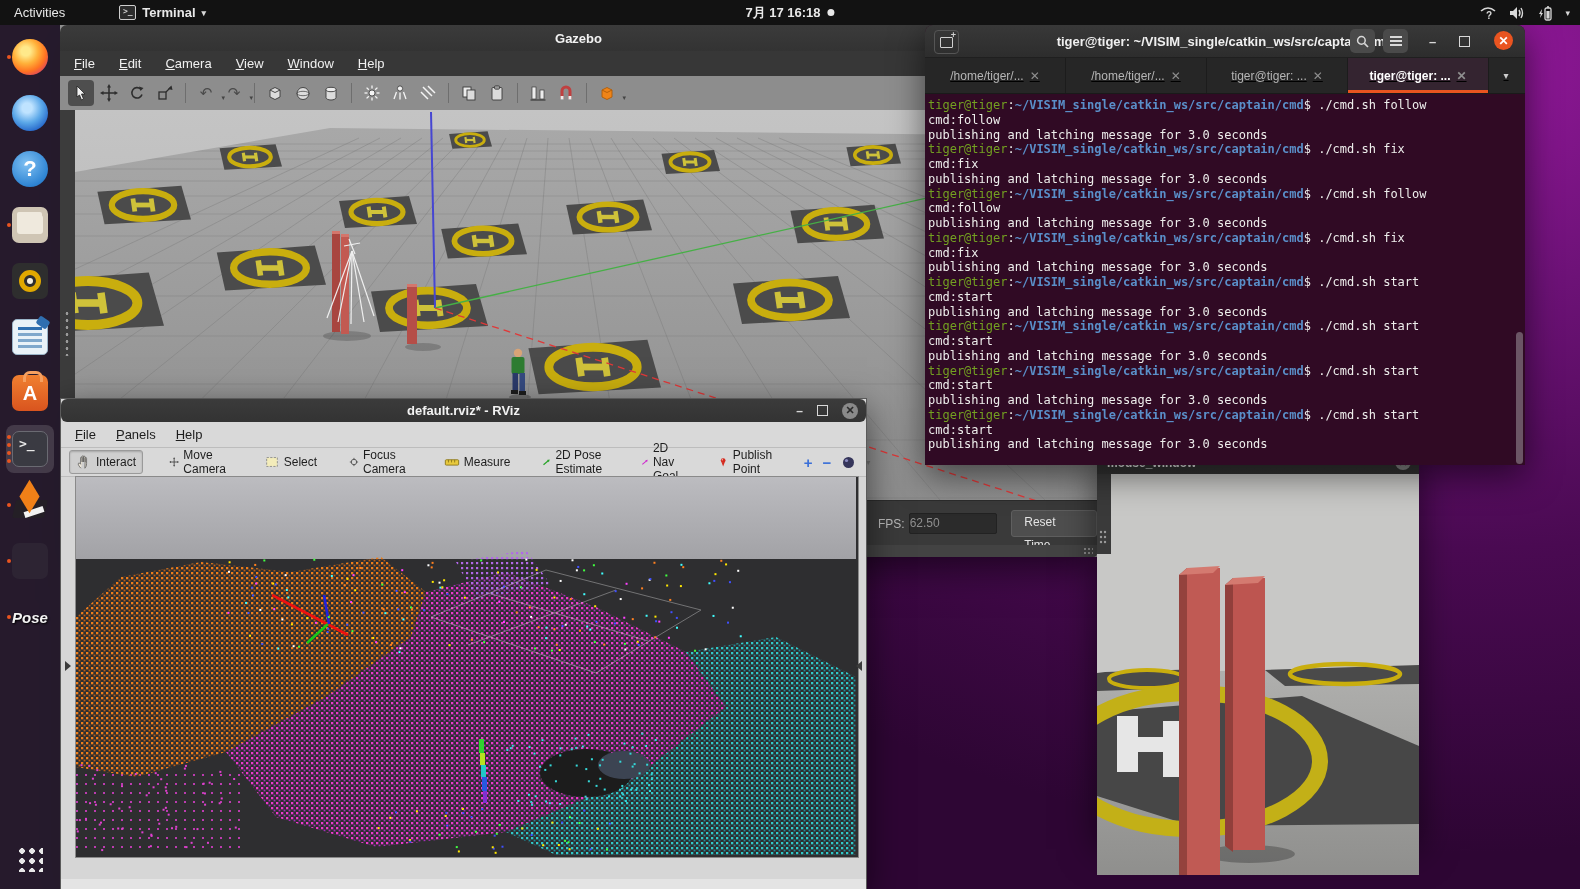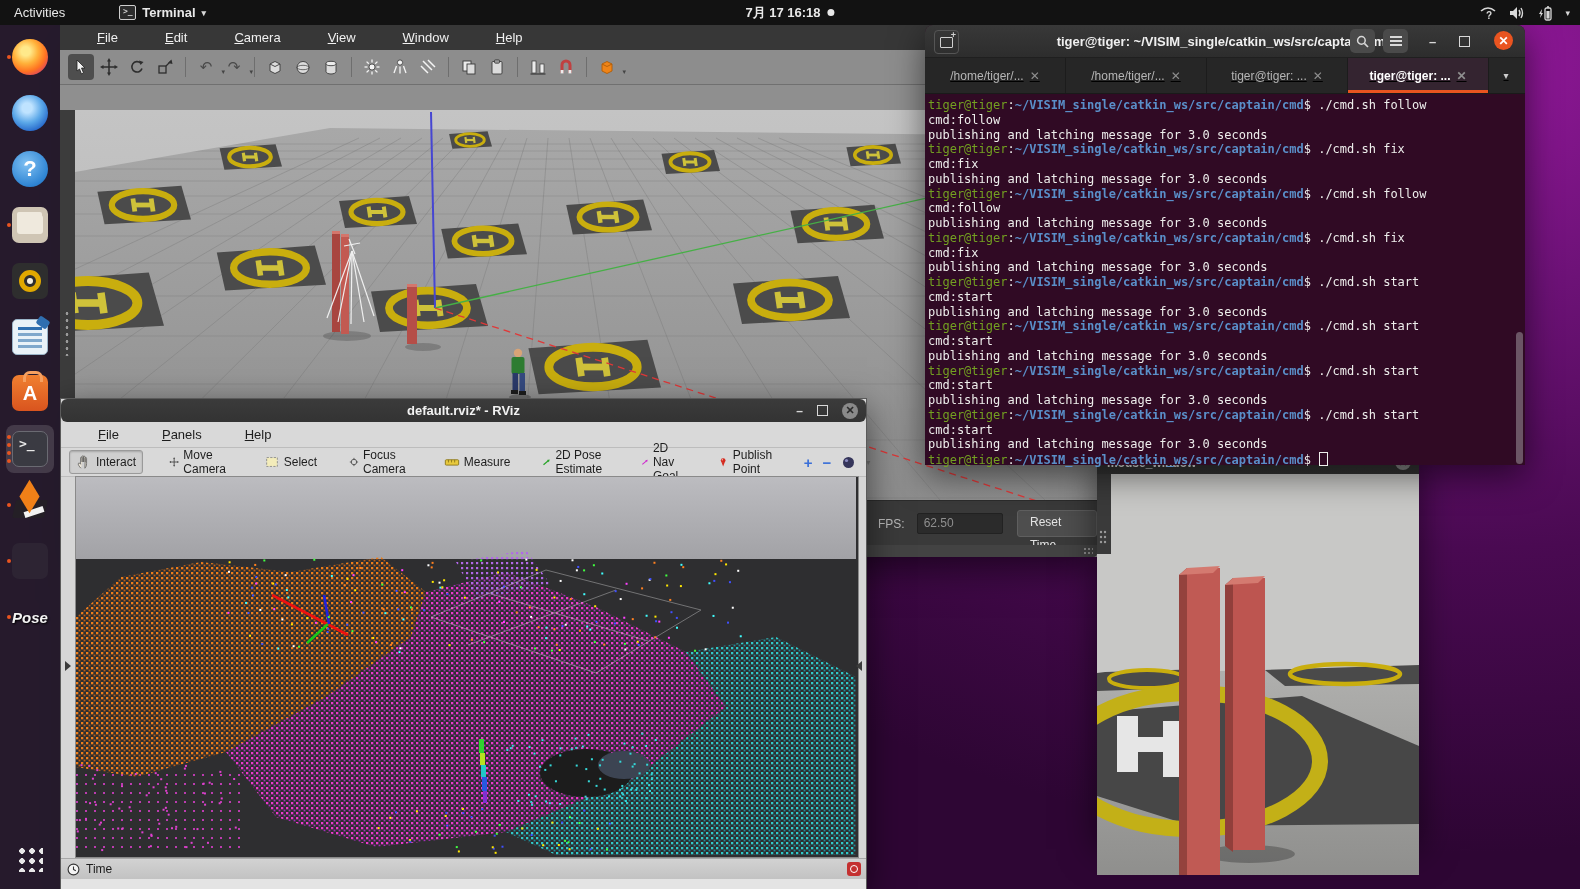--- a/index.html
+++ b/index.html
@@ -72,21 +72,21 @@
   .gz-caret{position:absolute;right:-6px;bottom:4px;font-size:7px;color:#444;}
   .gz-undo-glyph{font-size:15px;color:#4a4a4a;font-family:"DejaVu Sans",sans-serif;}
   #gz-left-strip{position:absolute;left:0;top:85px;width:15px;height:390px;background:#3c3c3c;}
   #gz-left-grip{position:absolute;left:5px;top:200px;width:4px;height:46px;
     background-image:radial-gradient(circle,#9a9a9a 1.2px,transparent 1.6px);background-size:4px 7px;}
   #gz-scene{position:absolute;left:15px;top:85px;}
   #gz-bottompanel{position:absolute;left:0;top:475px;width:1037px;height:45px;background:#3a3a3a;border-top:1px solid #2c2c2c;
     display:flex;align-items:center;}
   #gz-fps-label{color:#b9b9b9;font-size:12px;margin-left:818px;}
   #gz-fps-field{width:88px;height:19px;background:#2b2b2b;border:1px solid #222;border-radius:2px;color:#8f8f8f;
-    font-size:12px;line-height:19px;padding-left:6px;margin-left:12px;}
+    font-size:12px;line-height:19px;margin-left:4px;}
   #gz-reset-btn{margin-left:14px;height:25px;background:#4e4e4e;border:1px solid #5f5f5f;border-radius:3px;
     color:#e4e4e4;font-size:12px;padding:0 12px;line-height:23px;}
   #gz-statusstrip{position:absolute;left:0;top:520px;width:1037px;height:12px;background:#434343;border-radius:0 0 4px 4px;}
   #gz-resize-grip{position:absolute;right:4px;bottom:2px;width:10px;height:8px;
     background-image:radial-gradient(circle,#8a8a8a 1px,transparent 1.4px);background-size:4px 4px;}
   
   #rviz{left:60px;top:398px;width:807px;height:491px;background:#d6d6d6;z-index:20;border:1px solid #5a5a5a;box-sizing:border-box;}
   #rviz .titlebar{height:23px;border-radius:6px;}
   #rv-menubar{height:25px;background:#d9d9d9;color:#1d1d1d;font-size:13px;display:flex;align-items:center;gap:20px;
     padding-left:14px;border-bottom:1px solid #bdbdbd;}
@@ -134,21 +134,21 @@
   .tb2{color:#5a8fc9;font-weight:bold;}
   .tw{color:#eeeeec;}
   #cursor{display:inline-block;width:7px;height:12px;border:1px solid #eeeeec;vertical-align:-2px;margin-left:1px;}
   #term-scroll{position:absolute;right:2px;top:238px;width:7px;height:132px;background:#6b5565;border-radius:4px;}
   
   #mousewin{left:1097px;top:451px;width:322px;height:388px;background:#bdbdbd;z-index:30;}
   #mousewin .titlebar{height:23px;justify-content:flex-start;padding-left:10px;font-size:12px;border-radius:6px 6px 0 0;}
   #mw-btns{position:absolute;right:8px;top:3px;display:flex;align-items:center;gap:12px;}
   #mw-min{color:#d8d8d8;font-size:12px;}
   
-  .menu-item{cursor:default;margin-left:23px;}
+  .menu-item{cursor:default;}
   .menu-item u{text-decoration:underline;}
 </style>
 </head>
 <body>
 
 <div id="topbar">
   <div id="activities">Activities</div>
   <div id="appmenu">
     <span class="term-glyph">&gt;_</span>
     <span>Terminal</span>
@@ -235,20 +235,23 @@
         <i></i>
       </div>
       <div class="ic rviz-app">Pose</div>
     </div>
     <div class="dock-item" id="show-apps-item">
       <div class="ic show-apps"></div>
     </div>
   </div>
 
 <div id="gazebo" class="win">
+  <div class="titlebar">
+    <span>Gazebo</span>
+  </div>
   <div id="gz-menubar">
       <span class="menu-item"><u>F</u>ile</span>
       <span class="menu-item"><u>E</u>dit</span>
       <span class="menu-item"><u>C</u>amera</span>
       <span class="menu-item"><u>V</u>iew</span>
       <span class="menu-item"><u>W</u>indow</span>
       <span class="menu-item"><u>H</u>elp</span>
     </div>
   <div id="gz-toolbar">
       <div class="gz-cell active">
@@ -1037,30 +1040,20 @@
           <rect x="419.83686452723896" y="355.7305061936986" width="2" height="2" fill="#40ff40"></rect>
           <rect x="454.6935082202281" y="357.0120871192832" width="2" height="2" fill="#4050ff"></rect>
           <rect x="369.2928886736244" y="334.8424923442502" width="2" height="2" fill="#4050ff"></rect>
           <rect x="368.7212276778748" y="337.9385286606562" width="2" height="2" fill="#ffe800"></rect>
           <rect x="425.4752112019226" y="368.70759131326696" width="2" height="2" fill="#4050ff"></rect>
         </g>
     </svg>
   </div>
   <div class="edge-arrow" id="rv-arrow-left"></div>
   <div class="edge-arrow" id="rv-arrow-right"></div>
-  <div id="rv-timebar">
-    <svg width="13" height="13" viewBox="0 0 13 13">
-      <circle cx="6.5" cy="6.5" r="5.4" fill="#f4f4f4" stroke="#333" stroke-width="1.1"></circle>
-      <path d="M6.5 3.4 V6.5 L8.8 7.8" stroke="#333" stroke-width="1.1" fill="none"></path>
-    </svg>
-    <span>Time</span>
-    <div id="rv-time-close">
-        <i></i>
-      </div>
-  </div>
   <div id="rv-below-time"></div>
 </div>
 
 <div id="mousewin" class="win">
   <div class="titlebar">
     <span>mouse_window</span>
     <div id="mw-btns">
       <span id="mw-min">–</span>
       <span class="tb-close-circle">✕</span>
     </div>
@@ -1177,17 +1170,16 @@
         <div class="tl">publishing and latching message for 3.0 seconds</div>
         <div class="tl"><span class="tg">tiger@tiger</span><span class="tw">:</span><span class="tb2">~/VISIM_single/catkin_ws/src/captain/cmd</span><span class="tw">$ ./cmd.sh start</span></div>
         <div class="tl">cmd:start</div>
         <div class="tl">publishing and latching message for 3.0 seconds</div>
         <div class="tl"><span class="tg">tiger@tiger</span><span class="tw">:</span><span class="tb2">~/VISIM_single/catkin_ws/src/captain/cmd</span><span class="tw">$ ./cmd.sh start</span></div>
         <div class="tl">cmd:start</div>
         <div class="tl">publishing and latching message for 3.0 seconds</div>
         <div class="tl"><span class="tg">tiger@tiger</span><span class="tw">:</span><span class="tb2">~/VISIM_single/catkin_ws/src/captain/cmd</span><span class="tw">$ ./cmd.sh start</span></div>
         <div class="tl">cmd:start</div>
         <div class="tl">publishing and latching message for 3.0 seconds</div>
-        <div class="tl"><span class="tg">tiger@tiger</span><span class="tw">:</span><span class="tb2">~/VISIM_single/catkin_ws/src/captain/cmd</span><span class="tw">$ </span><span id="cursor"></span></div>
       </div>
     <div id="term-scroll"></div>
   </div>
 </div>
 
 </body></html>

